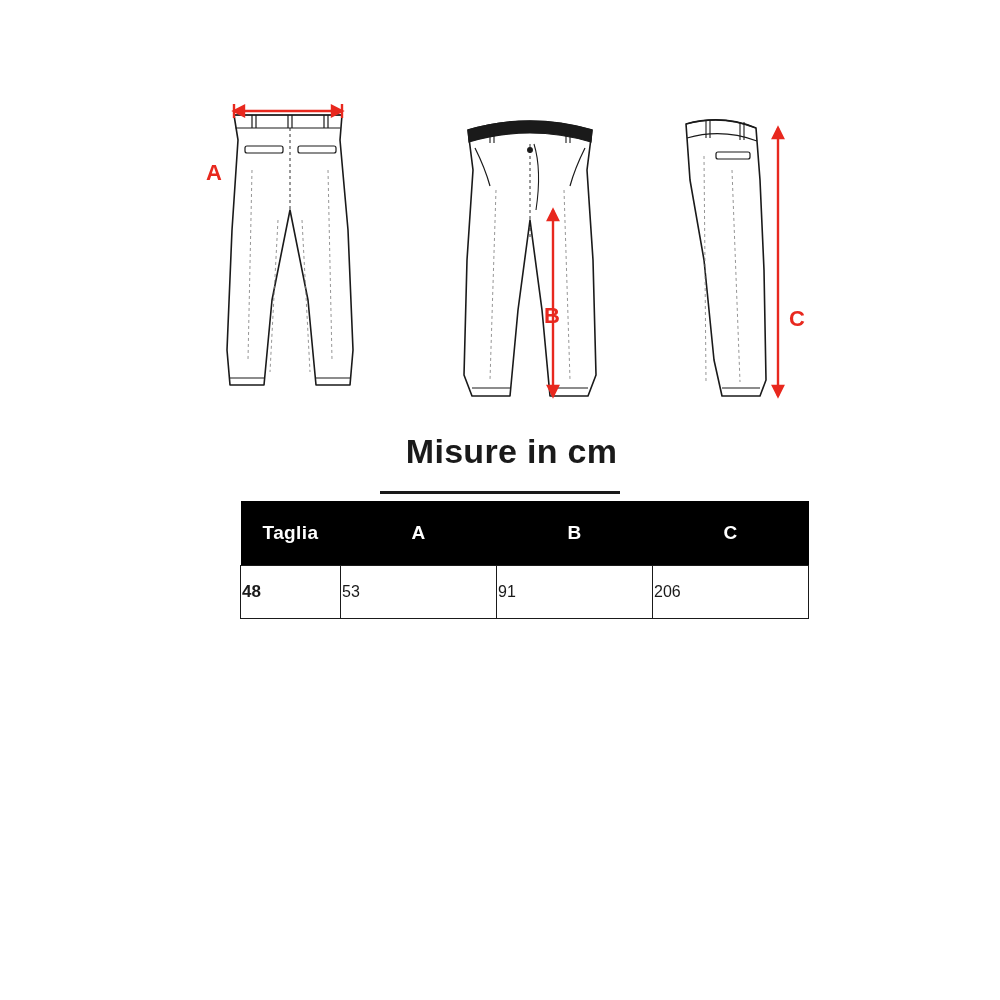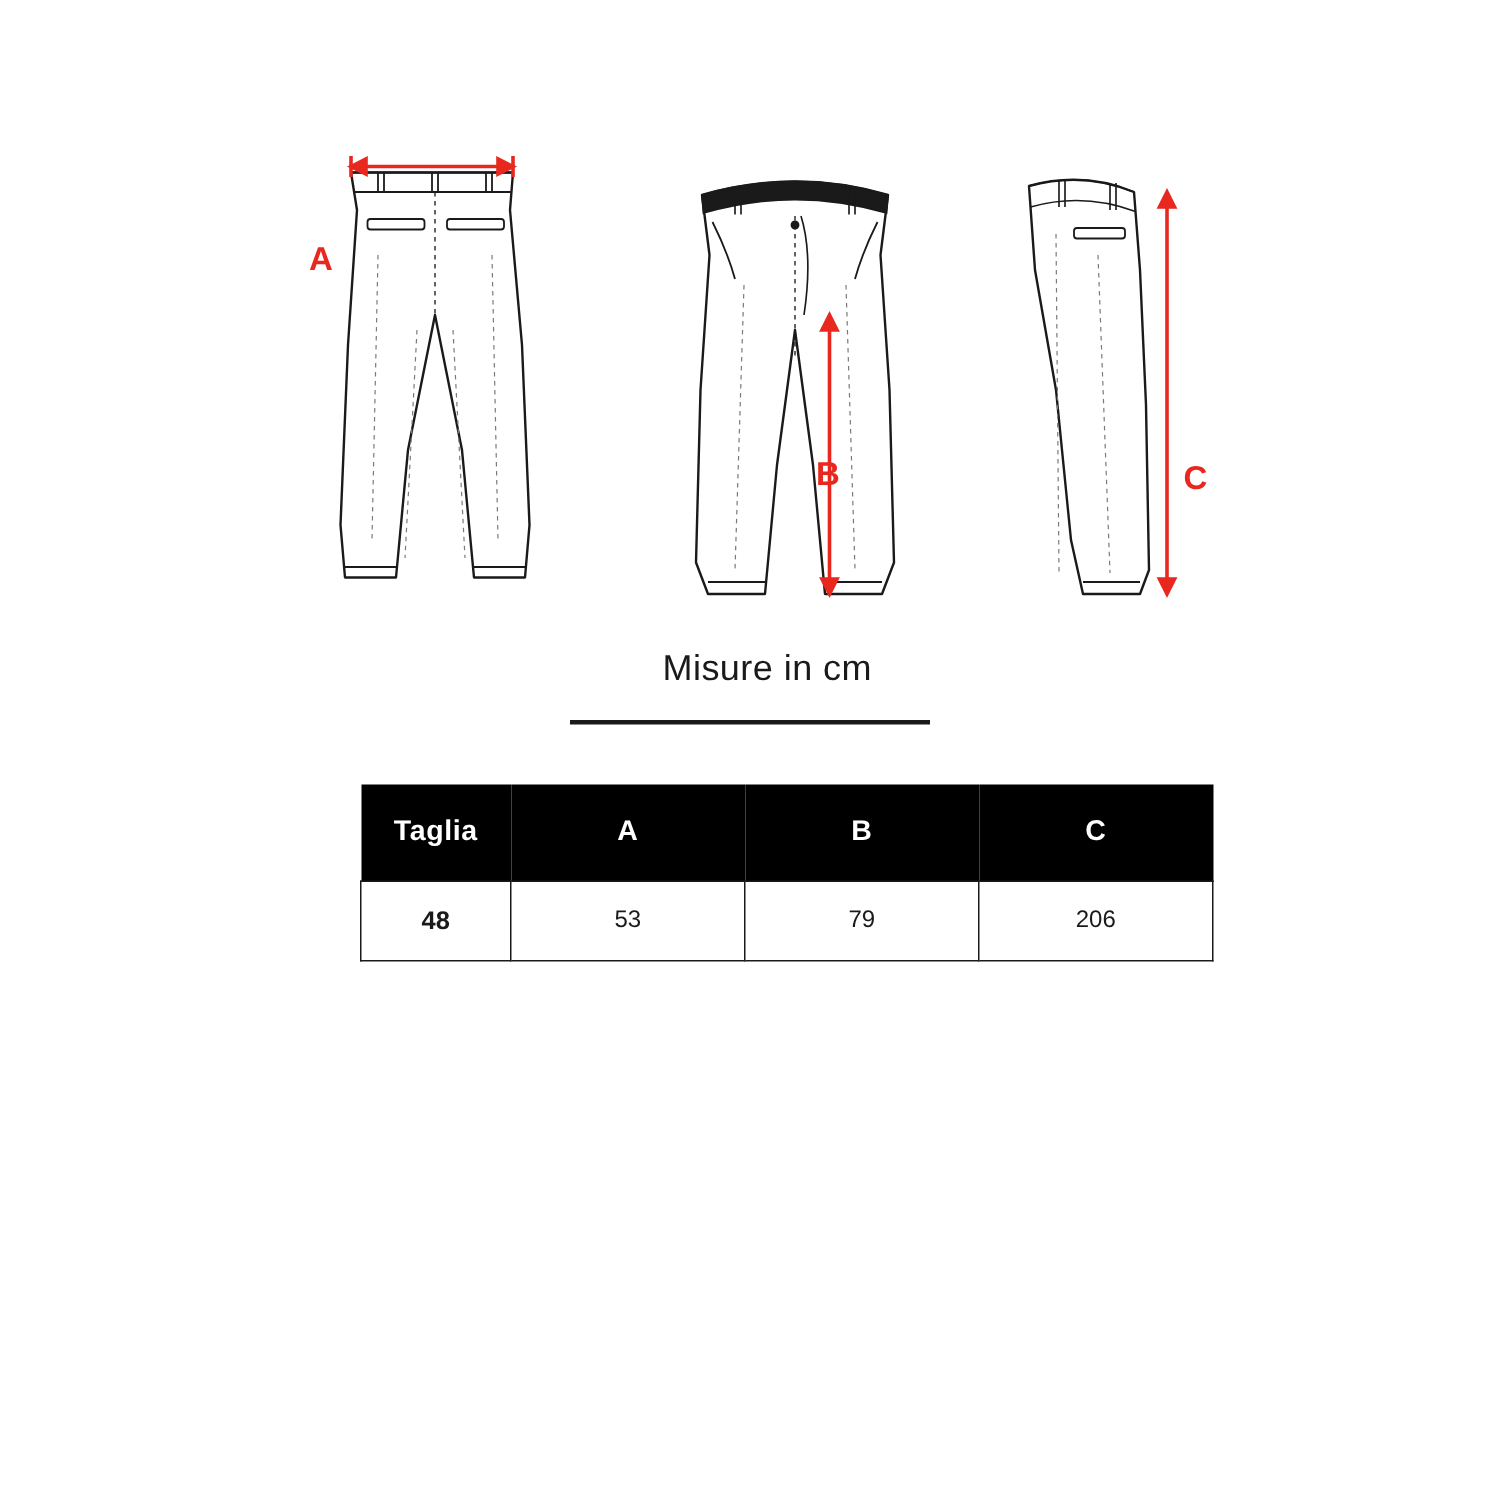--- a/index.html
+++ b/index.html
@@ -51,38 +51,38 @@
 
   
   .title-block {
     position: absolute;
     left: 0;
     top: 432px;
     width: 1000px;
     text-align: center;
   }
   .title {
-    font-size: 24px;
-    font-weight: normal;
+    font-size: 34px;
+    font-weight: bold;
     color: #1a1a1a;
     letter-spacing: 0.3px;
     margin-left: 23px;
   }
   .title-rule {
     width: 240px;
     height: 3px;
     background: #1a1a1a;
     margin: 20px auto 0 auto;
   }
 
   
   .table-wrap {
     position: absolute;
     left: 240px;
-    top: 523px;
+    top: 501px;
     width: 560px;
   }
   table.size-table {
     border-collapse: collapse;
     width: 560px;
     table-layout: fixed;
   }
   table.size-table thead th {
     background: #000000;
     color: #ffffff;
@@ -90,21 +90,20 @@
     font-weight: bold;
     height: 62px;
     text-align: center;
     border: none;
     letter-spacing: 0.4px;
   }
   table.size-table thead th.col-first { width: 98px; }
   table.size-table thead th.col-measure { width: 154px; }
   table.size-table tbody td {
     height: 50px;
-    text-align: center;
     font-size: 16px;
     color: #1a1a1a;
     border: 1px solid #1a1a1a;
     background: #ffffff;
   }
   table.size-table tbody td.cell-size {
     font-weight: bold;
     font-size: 17px;
   }
 </style>
@@ -256,20 +255,20 @@
           <th class="col-first">Taglia</th>
           <th class="col-measure">A</th>
           <th class="col-measure">B</th>
           <th class="col-measure">C</th>
         </tr>
       </thead>
       <tbody>
         <tr>
           <td class="cell-size">48</td>
           <td>53</td>
-          <td>79</td>
+          <td>91</td>
           <td>206</td>
         </tr>
       </tbody>
     </table>
   </div>
 
 </div>
 
 </body></html>

